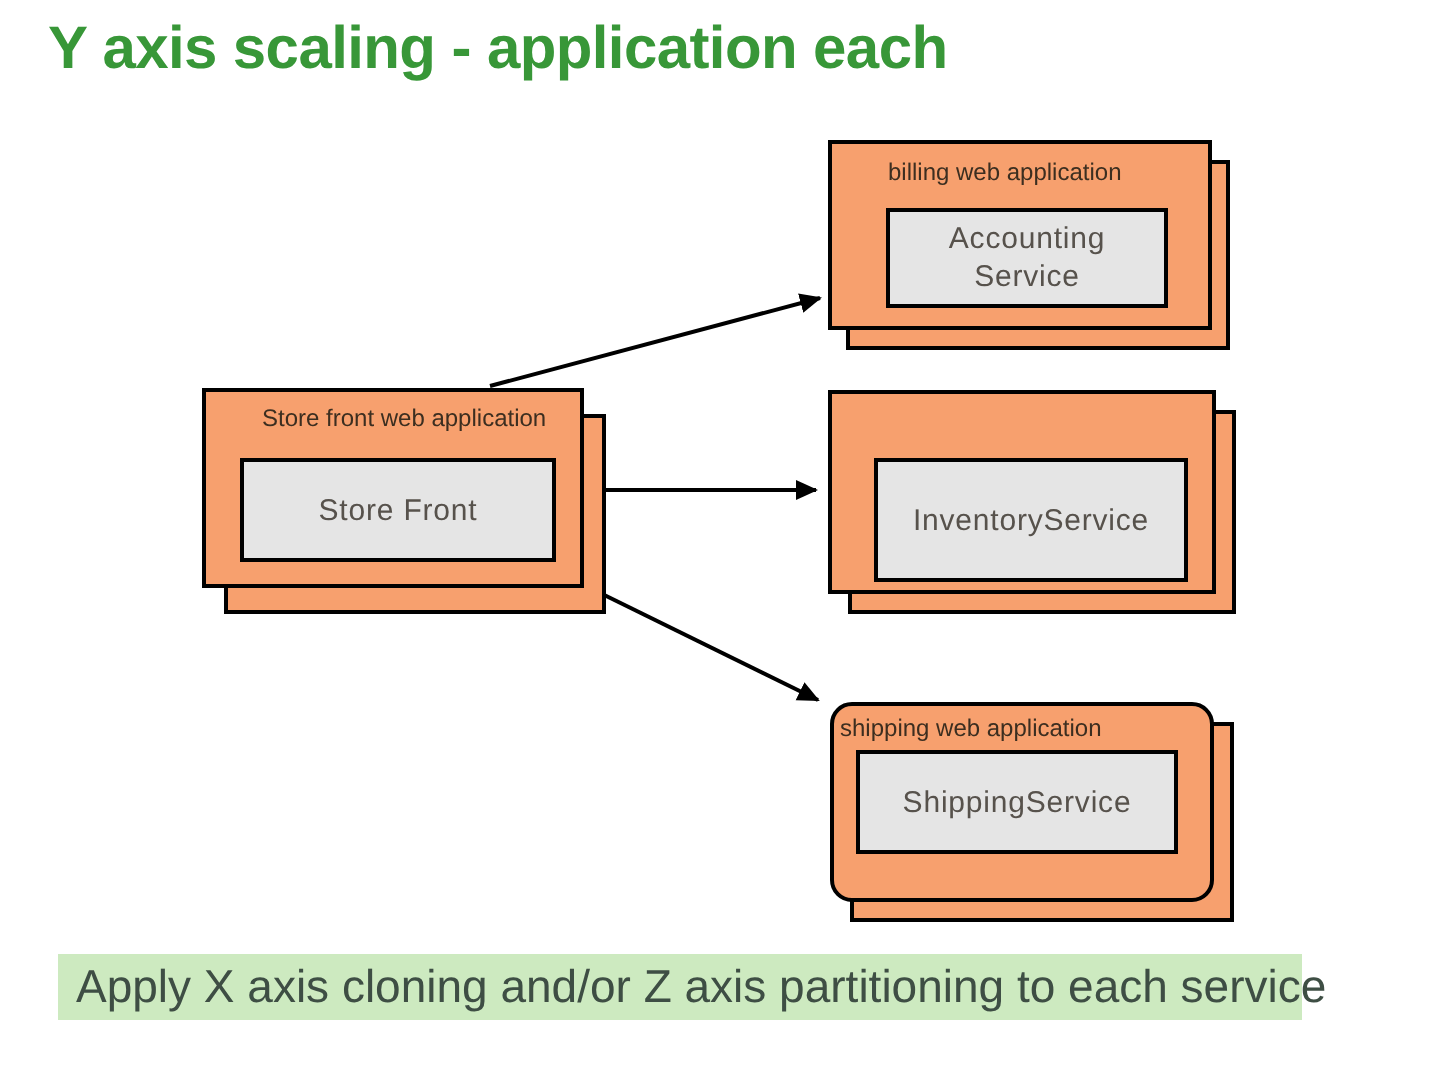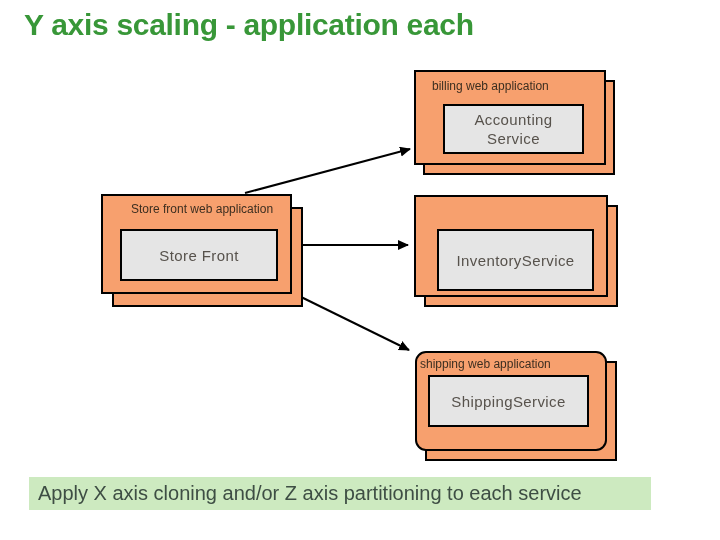--- a/index.html
+++ b/index.html
@@ -50,21 +50,21 @@
     font-size: 15px;
     letter-spacing: 0.4px;
     color: #57524c;
     white-space: pre-line;
     line-height: 19px;
   }
   
   #g-billing { left: 414px; top: 70px; }
   #g-billing .shadow-box { left: 9px;  top: 10px; width: 192px; height: 95px; }
   #g-billing .app-box    { left: 0;    top: 0;    width: 192px; height: 95px; }
-  #g-billing .app-label  { padding: 7px 0 0 16px; }
+  #g-billing .app-label  { padding: 7px 0 0 16px; margin-left: 12px; }
   #g-billing .service-box{ left: 27px; top: 32px; width: 141px; height: 50px; }
   
   #g-store { left: 101px; top: 194px; }
   #g-store .shadow-box { left: 11px; top: 13px; width: 191px; height: 100px; }
   #g-store .app-box    { left: 0;    top: 0;    width: 191px; height: 100px; }
   #g-store .app-label  { padding: 6px 0 0 28px; }
   #g-store .service-box{ left: 17px; top: 33px; width: 158px; height: 52px; }
   
   #g-inventory { left: 414px; top: 195px; }
   #g-inventory .shadow-box { left: 10px; top: 10px; width: 194px; height: 102px; }
@@ -81,21 +81,21 @@
   .caption-bar {
     position: absolute;
     left: 29px; top: 477px;
     width: 622px; height: 33px;
     background: #cdeac0;
     display: flex;
     align-items: center;
     z-index: 1;
   }
   .caption-text {
-    font-size: 20px;
+    font-size: 23px;
     color: #3e4e44;
     padding-left: 9px;
     white-space: nowrap;
   }
 </style>
 </head>
 <body>
 
 <div class="slide-title">Y axis scaling - application each</div>
 

